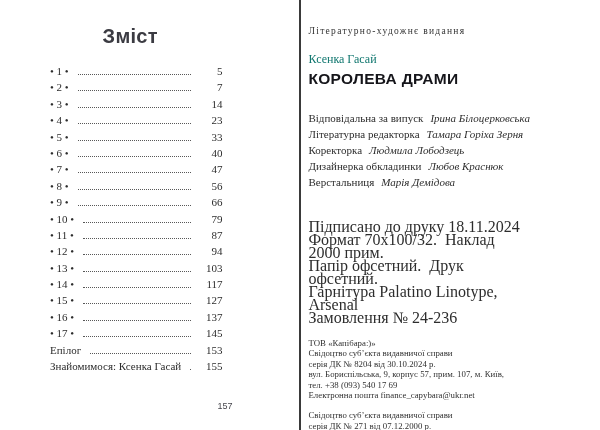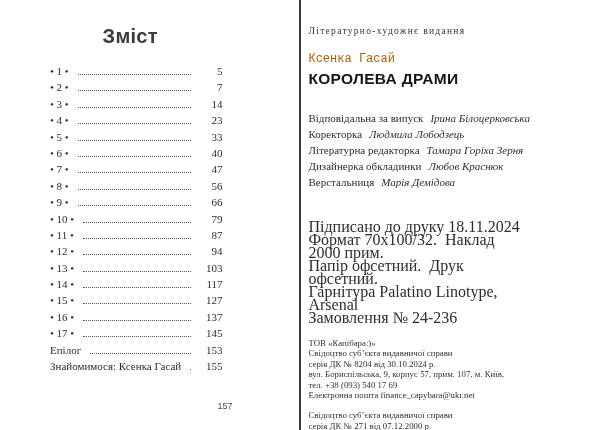--- a/index.html
+++ b/index.html
@@ -53,22 +53,22 @@
   
   .page-right{
     width:300px;height:430px;box-sizing:border-box;
     padding:26px 14px 0 48px;
   }
   .edition-note{
     font-size:9.5px;letter-spacing:1.3px;color:#333;line-height:10px;
   }
   .author{
     margin-top:16px;
-    font-family:Liberation Mono, monospace;
-    font-size:12px;color:#a16207;line-height:14px;
+    font-family:Liberation Serif, serif;
+    font-size:12px;color:#0f766e;line-height:14px;
   }
   .book-title{
     margin-top:4px;
     font-family:"Liberation Sans","DejaVu Sans",sans-serif;
     font-weight:bold;font-size:15.5px;color:#15151a;line-height:18px;
     letter-spacing:0.3px;
   }
   .credits{margin-top:22px;}
   .credit-row{font-size:11px;line-height:16px;white-space:nowrap;}
   .credit-name{font-style:italic;margin-left:7px;}
@@ -187,22 +187,22 @@
   </div>
 
   <div class="divider"></div>
 
   <div class="page-right">
     <div class="edition-note">Літературно-художнє видання</div>
     <div class="author">Ксенка Гасай</div>
     <div class="book-title">КОРОЛЕВА ДРАМИ</div>
     <div class="credits" id="credits">
         <div class="credit-row"><span class="credit-role">Відповідальна за випуск</span><span class="credit-name">Ірина Білоцерковська</span></div>
+        <div class="credit-row"><span class="credit-role">Літературна редакторка</span><span class="credit-name">Тамара Горіха Зерня</span></div>
         <div class="credit-row"><span class="credit-role">Коректорка</span><span class="credit-name">Людмила Лободзець</span></div>
-        <div class="credit-row"><span class="credit-role">Літературна редакторка</span><span class="credit-name">Тамара Горіха Зерня</span></div>
         <div class="credit-row"><span class="credit-role">Дизайнерка обкладинки</span><span class="credit-name">Любов Краснюк</span></div>
         <div class="credit-row"><span class="credit-role">Верстальниця</span><span class="credit-name">Марія Демідова</span></div>
       </div>
     <div class="block print-info" id="print-info"><div class="line">Підписано до друку 18.11.2024</div><div class="line">Формат 70x100/32.  Наклад 2000 прим.</div><div class="line">Папір офсетний.  Друк офсетний.</div><div class="line">Гарнітура Palatino Linotype, Arsenal</div><div class="line">Замовлення № 24-236</div></div>
     <div class="block block-small publisher" id="publisher"><div class="line">ТОВ «Капібара:)»</div><div class="line">Свідоцтво суб’єкта видавничої справи</div><div class="line">серія ДК № 8204 від 30.10.2024 р.</div><div class="line">вул. Бориспільська, 9, корпус 57, прим. 107, м. Київ,</div><div class="line">тел. +38 (093) 540 17 69</div><div class="line">Електронна пошта finance_capybara@ukr.net</div></div>
     <div class="block block-small printer" id="printer"><div class="line">Свідоцтво суб’єкта видавничої справи</div><div class="line">серія ДК № 271 від 07.12.2000 р.</div><div class="line">03067, м. Київ, вул. Грушецька, 116</div></div>
   </div>
 
 </div>
 

